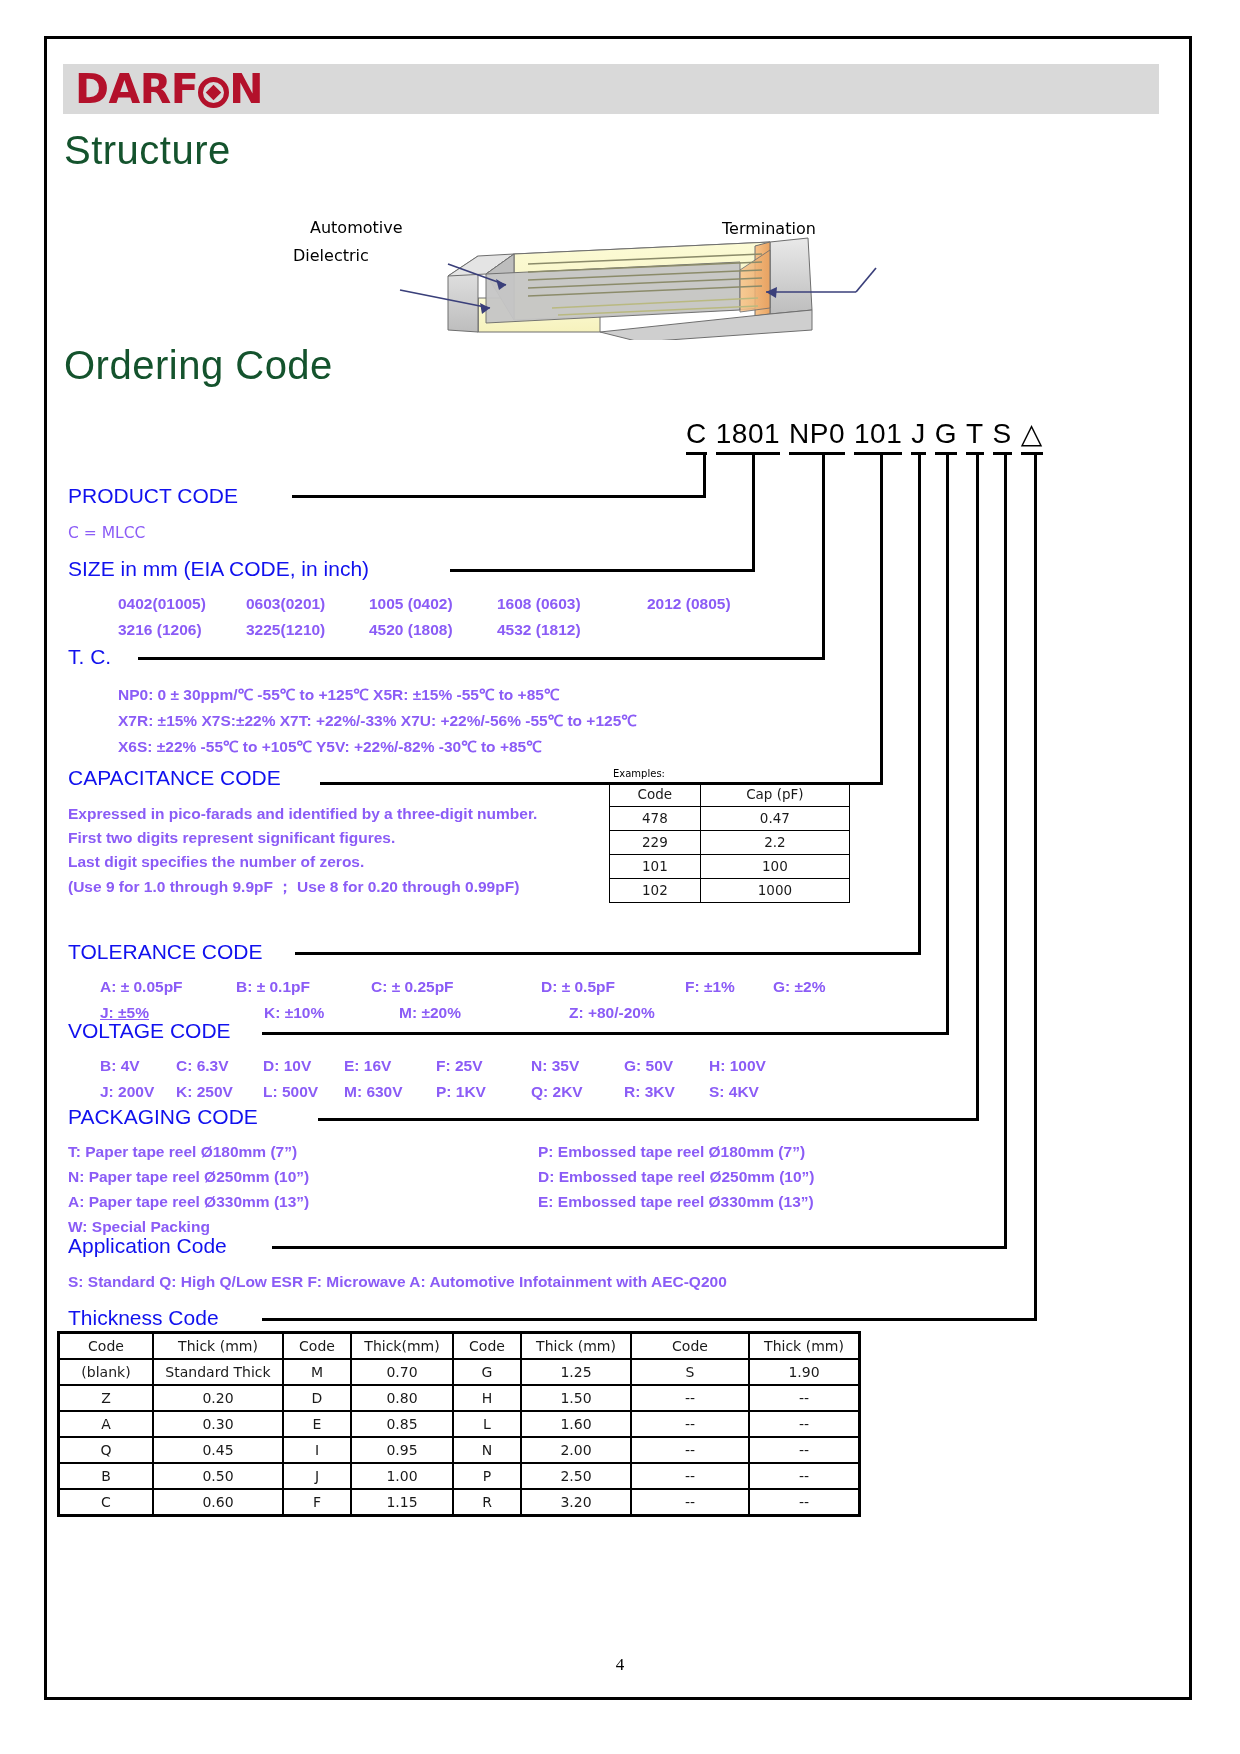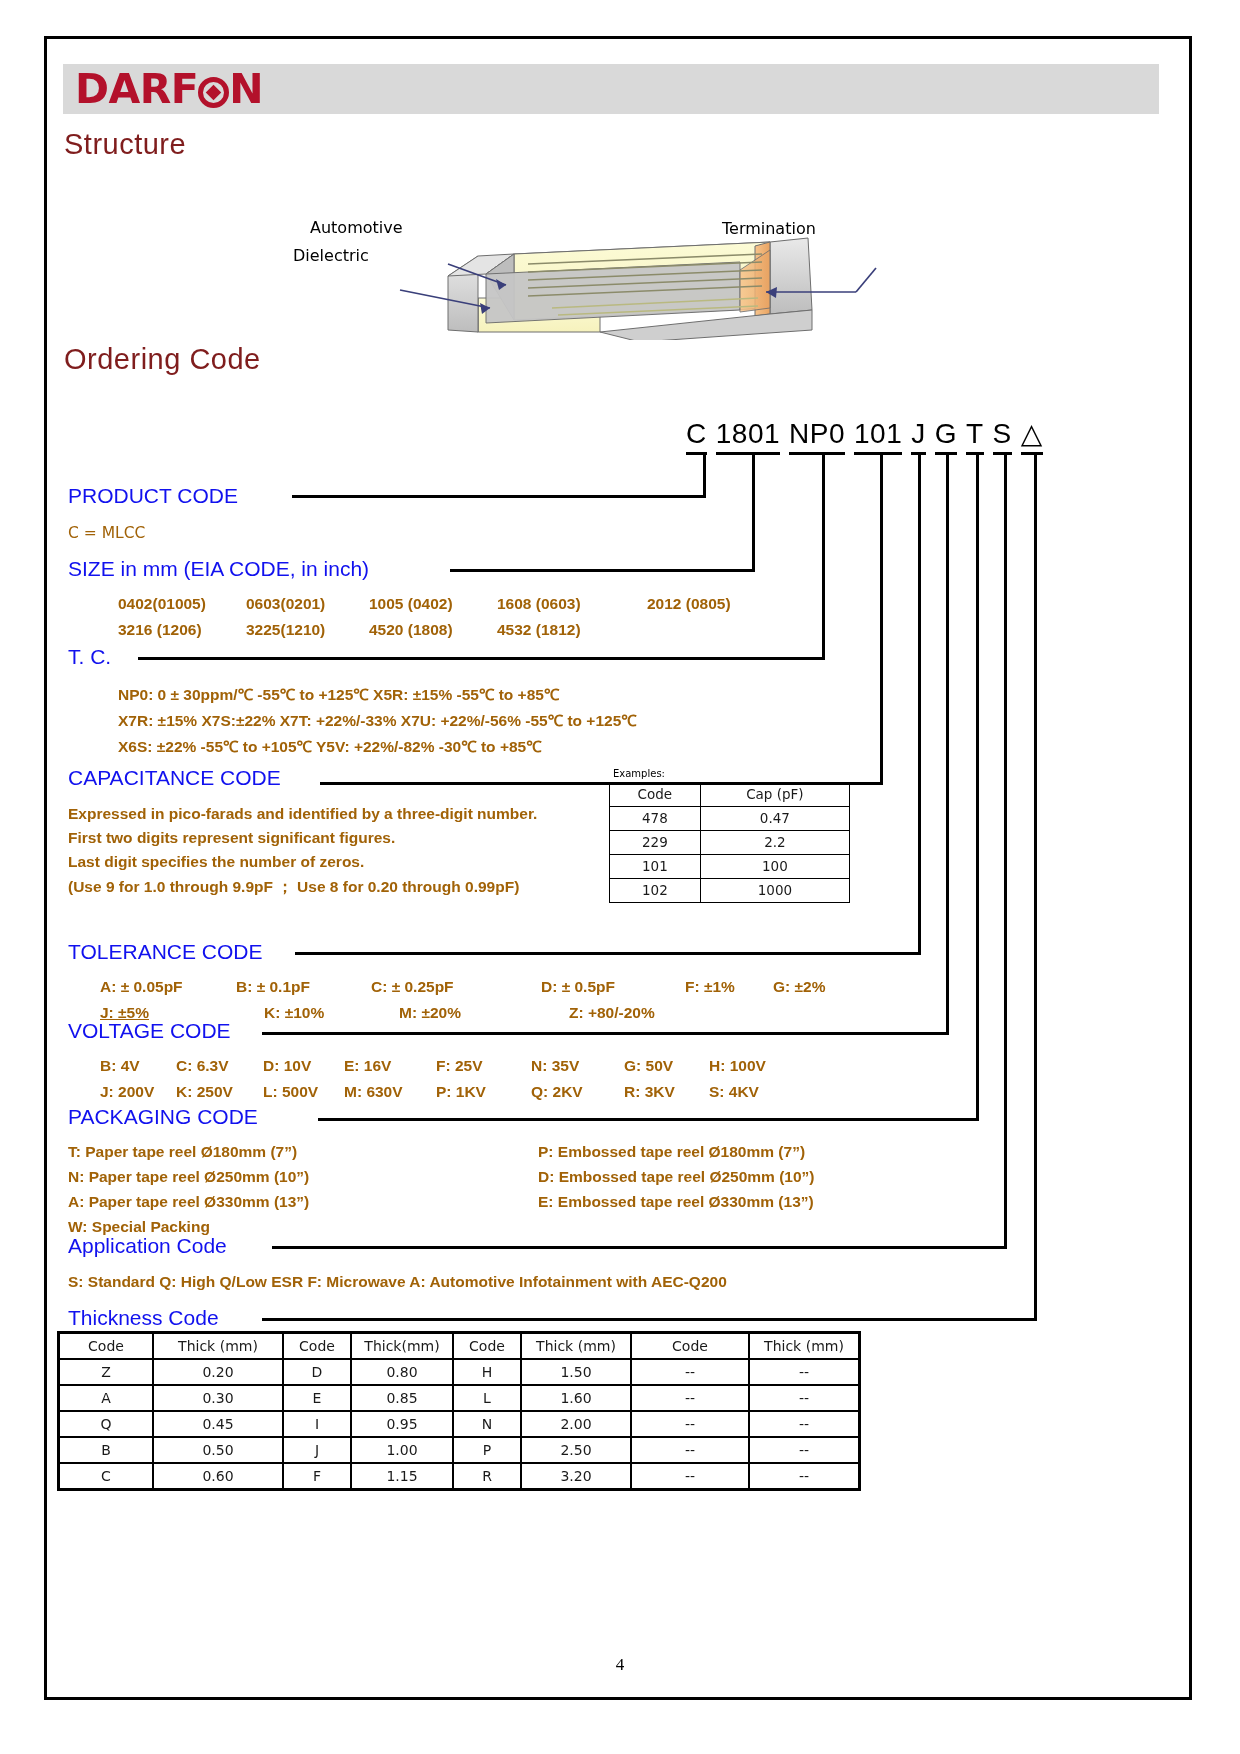--- a/index.html
+++ b/index.html
@@ -66,40 +66,40 @@
     width: 11px;
     height: 11px;
     margin: -5.5px 0 0 -5.5px;
     background: #b3112b;
     transform: rotate(45deg);
   }
 
   
   .h-major {
     position: absolute;
-    color: #7f1d1d;
-    font-size: 29px;
+    color: #14532d;
+    font-size: 40px;
     font-family: "Liberation Sans", sans-serif;
     letter-spacing: 0.5px;
     white-space: nowrap;
   }
   .h-sec {
     position: absolute;
     color: #1111ee;
     font-size: 21px;
     font-family: "Liberation Sans", sans-serif;
     white-space: nowrap;
   }
 
   .body-txt {
     position: absolute;
     font-size: 15.5px;
     font-family: "Liberation Sans", sans-serif;
     white-space: nowrap;
-    color: #a16207;
+    color: #8b5cf6;
   }
   .body-txt.bold { font-weight: bold; }
   .mono-ish { font-family: "DejaVu Sans", sans-serif; }
 
   
   .hline {
     position: absolute;
     background: #000;
     height: 3px;
   }
@@ -405,20 +405,30 @@
     <td class="c-code leftedge">Code</td>
     <td class="c-thick">Thick (mm)</td>
     <td class="c-code2">Code</td>
     <td class="c-thick2">Thick(mm)</td>
     <td class="c-code3">Code</td>
     <td class="c-thick3">Thick (mm)</td>
     <td class="c-code4">Code</td>
     <td class="c-thick4 rightedge">Thick (mm)</td>
   </tr>
   <tr>
+    <td class="c-code leftedge">(blank)</td>
+    <td class="c-thick">Standard Thick</td>
+    <td class="c-code2">M</td>
+    <td class="c-thick2">0.70</td>
+    <td class="c-code3">G</td>
+    <td class="c-thick3">1.25</td>
+    <td class="c-code4">S</td>
+    <td class="c-thick4 rightedge">1.90</td>
+  </tr>
+  <tr>
     <td class="c-code leftedge">Z</td>
     <td class="c-thick">0.20</td>
     <td class="c-code2">D</td>
     <td class="c-thick2">0.80</td>
     <td class="c-code3">H</td>
     <td class="c-thick3">1.50</td>
     <td class="c-code4">--</td>
     <td class="c-thick4 rightedge">--</td>
   </tr>
   <tr>

